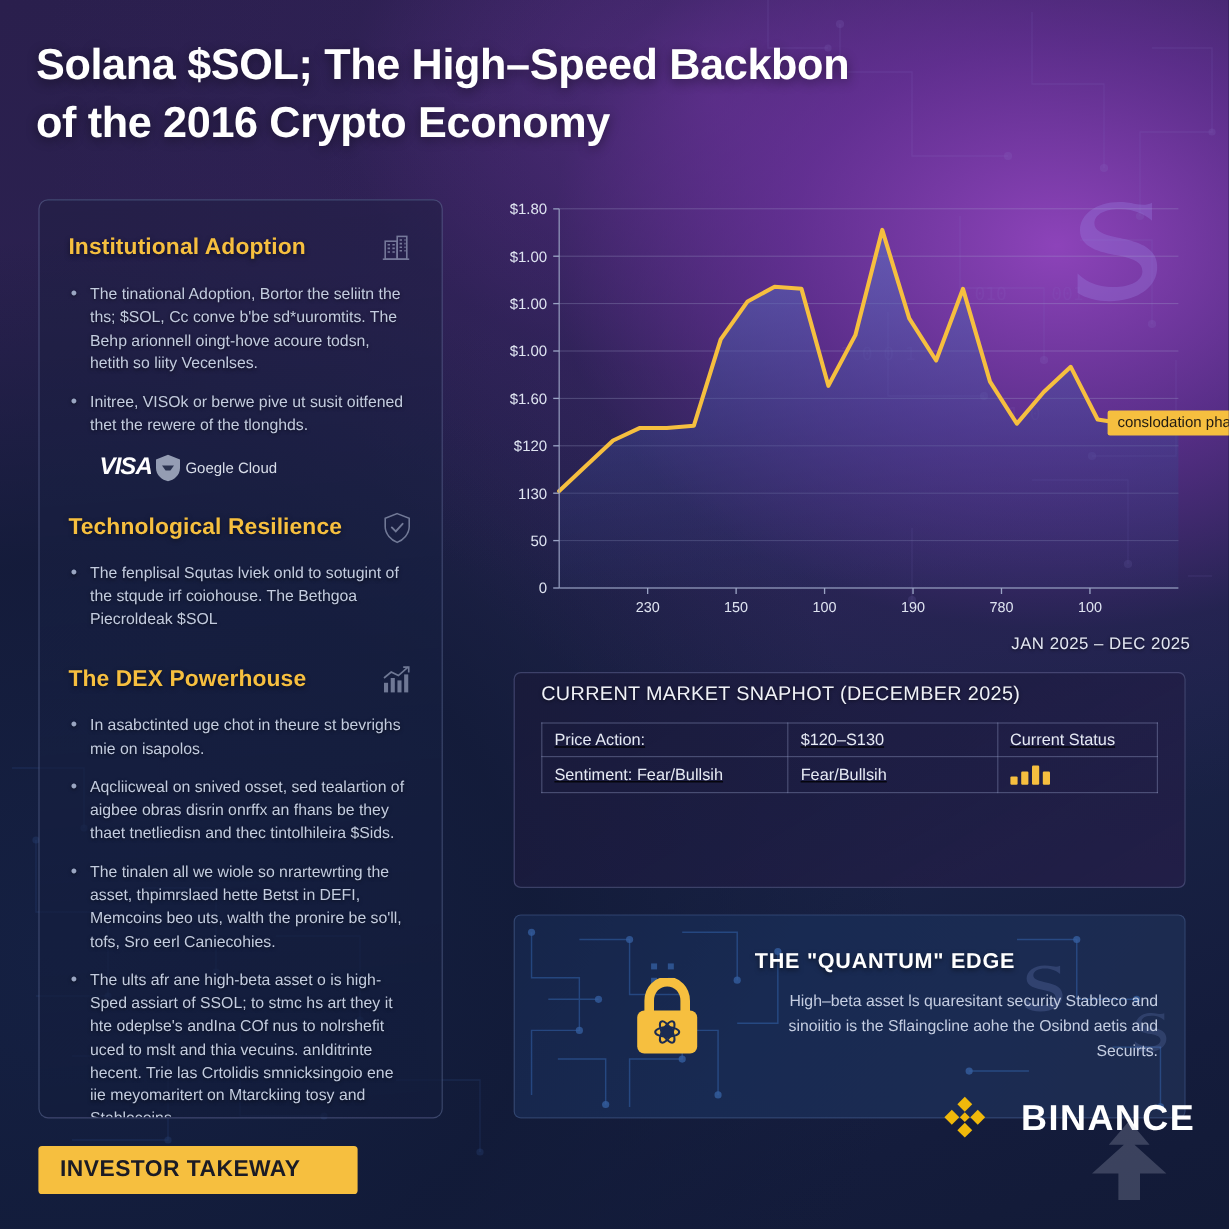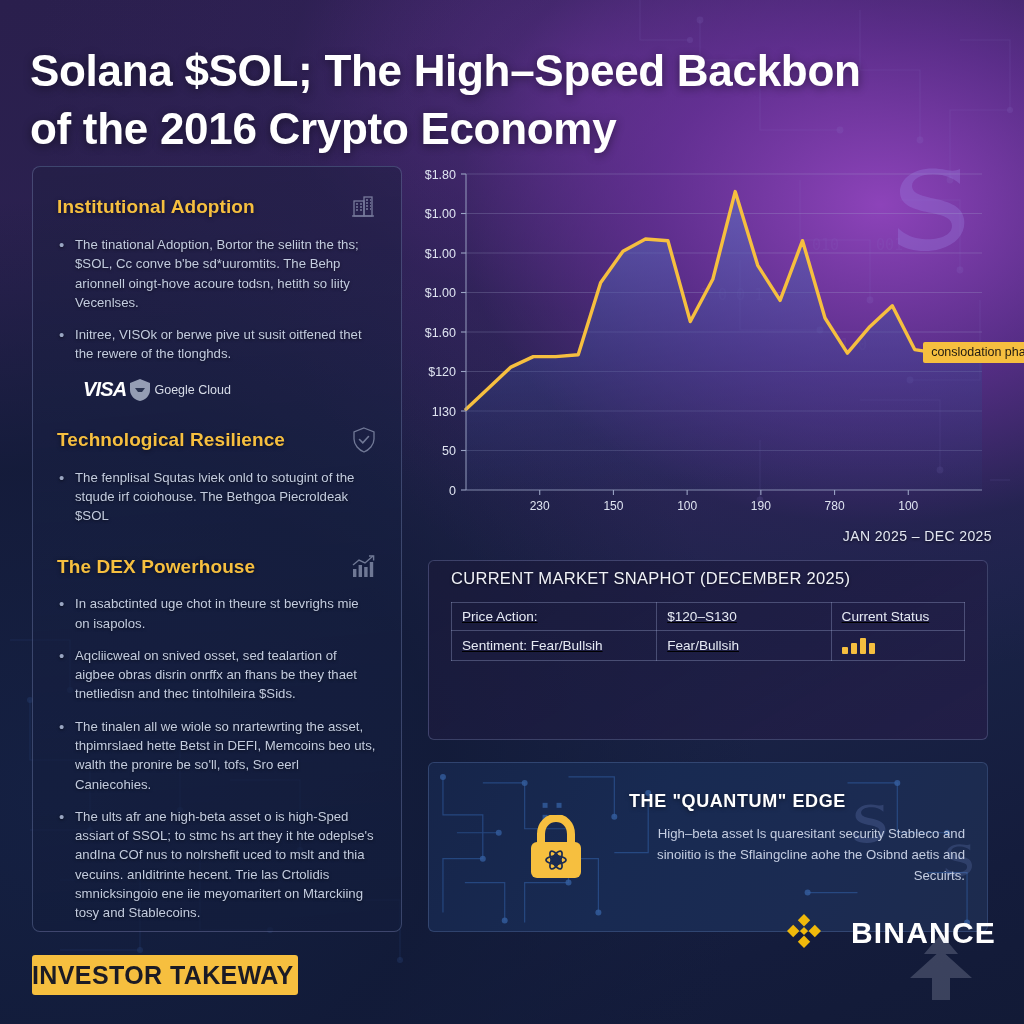--- a/index.html
+++ b/index.html
@@ -17,29 +17,29 @@
     background:
       radial-gradient(ellipse 620px 470px at 86% 20%, rgba(146,69,191,.95) 0%, rgba(110,50,160,.70) 36%, rgba(60,35,105,.25) 68%, rgba(0,0,0,0) 100%),
       radial-gradient(ellipse 560px 420px at 58% 8%, rgba(104,52,150,.70) 0%, rgba(55,34,95,.30) 55%, rgba(0,0,0,0) 100%),
       radial-gradient(ellipse 700px 600px at 6% 78%, rgba(20,32,66,.95) 0%, rgba(17,26,55,.85) 55%, rgba(0,0,0,0) 100%),
       linear-gradient(160deg,#2a1f4d 0%, #2b2150 22%, #25254f 45%, #1a2347 68%, #141c3c 88%, #121a36 100%);
   }
   #circuit { position:absolute; inset:0; opacity:.30; }
 
   
   .title {
-    position:absolute; left:30px; top:42px; width:940px;
-    color:#ffffff; font-size:44px; line-height:1.32; font-weight:bold;
+    position:absolute; left:30px; top:30px; width:940px;
+    color:#ffffff; font-size:36px; line-height:1.32; font-weight:bold;
     letter-spacing:-.3px;
     text-shadow:0 2px 10px rgba(0,0,0,.45);
   }
 
   
   .left-panel {
-    position:absolute; left:32px; top:166px; width:370px; height:766px;
+    position:absolute; left:32px; top:166px; width:337px; height:766px;
     border:1px solid rgba(150,165,215,.30);
     border-radius:8px;
     background:linear-gradient(175deg, rgba(33,31,68,.55) 0%, rgba(24,32,66,.60) 40%, rgba(19,29,60,.72) 100%);
     padding:26px 24px 10px 24px;
     overflow:hidden;
   }
   .sec-head {
     display:flex; align-items:center; justify-content:space-between;
     margin-bottom:14px;
   }
@@ -122,22 +122,22 @@
   .q-title {
     color:#ffffff; font-size:18px; font-weight:bold; letter-spacing:.6px;
     margin-bottom:12px; text-shadow:0 1px 4px rgba(0,0,0,.5);
   }
   .q-text { color:#c4cde1; font-size:13.2px; line-height:1.58;text-align:right; }
 
   
   .takeaway {
     position:absolute; left:32px; top:955px; width:266px; height:40px;
     background:#f6bf3f; border-radius:3px;
-    display:flex; align-items:center; 
-    color:#1b1b25; font-size:25px; font-weight:bold; letter-spacing:.4px;
+    display:flex; align-items:center; padding-left:18px;
+    color:#1b1b25; font-size:19px; font-weight:bold; letter-spacing:.4px;
   }
   .binance {
     position:absolute; right:28px; top:912px;
     display:flex; align-items:flex-end; gap:28px;
   }
   .binance-word {
     color:#fff; font-size:30px; font-weight:bold; letter-spacing:1.2px;
   }
   .sol-watermark { position:absolute; left:886px; top:158px; opacity:.34; }
 </style>

